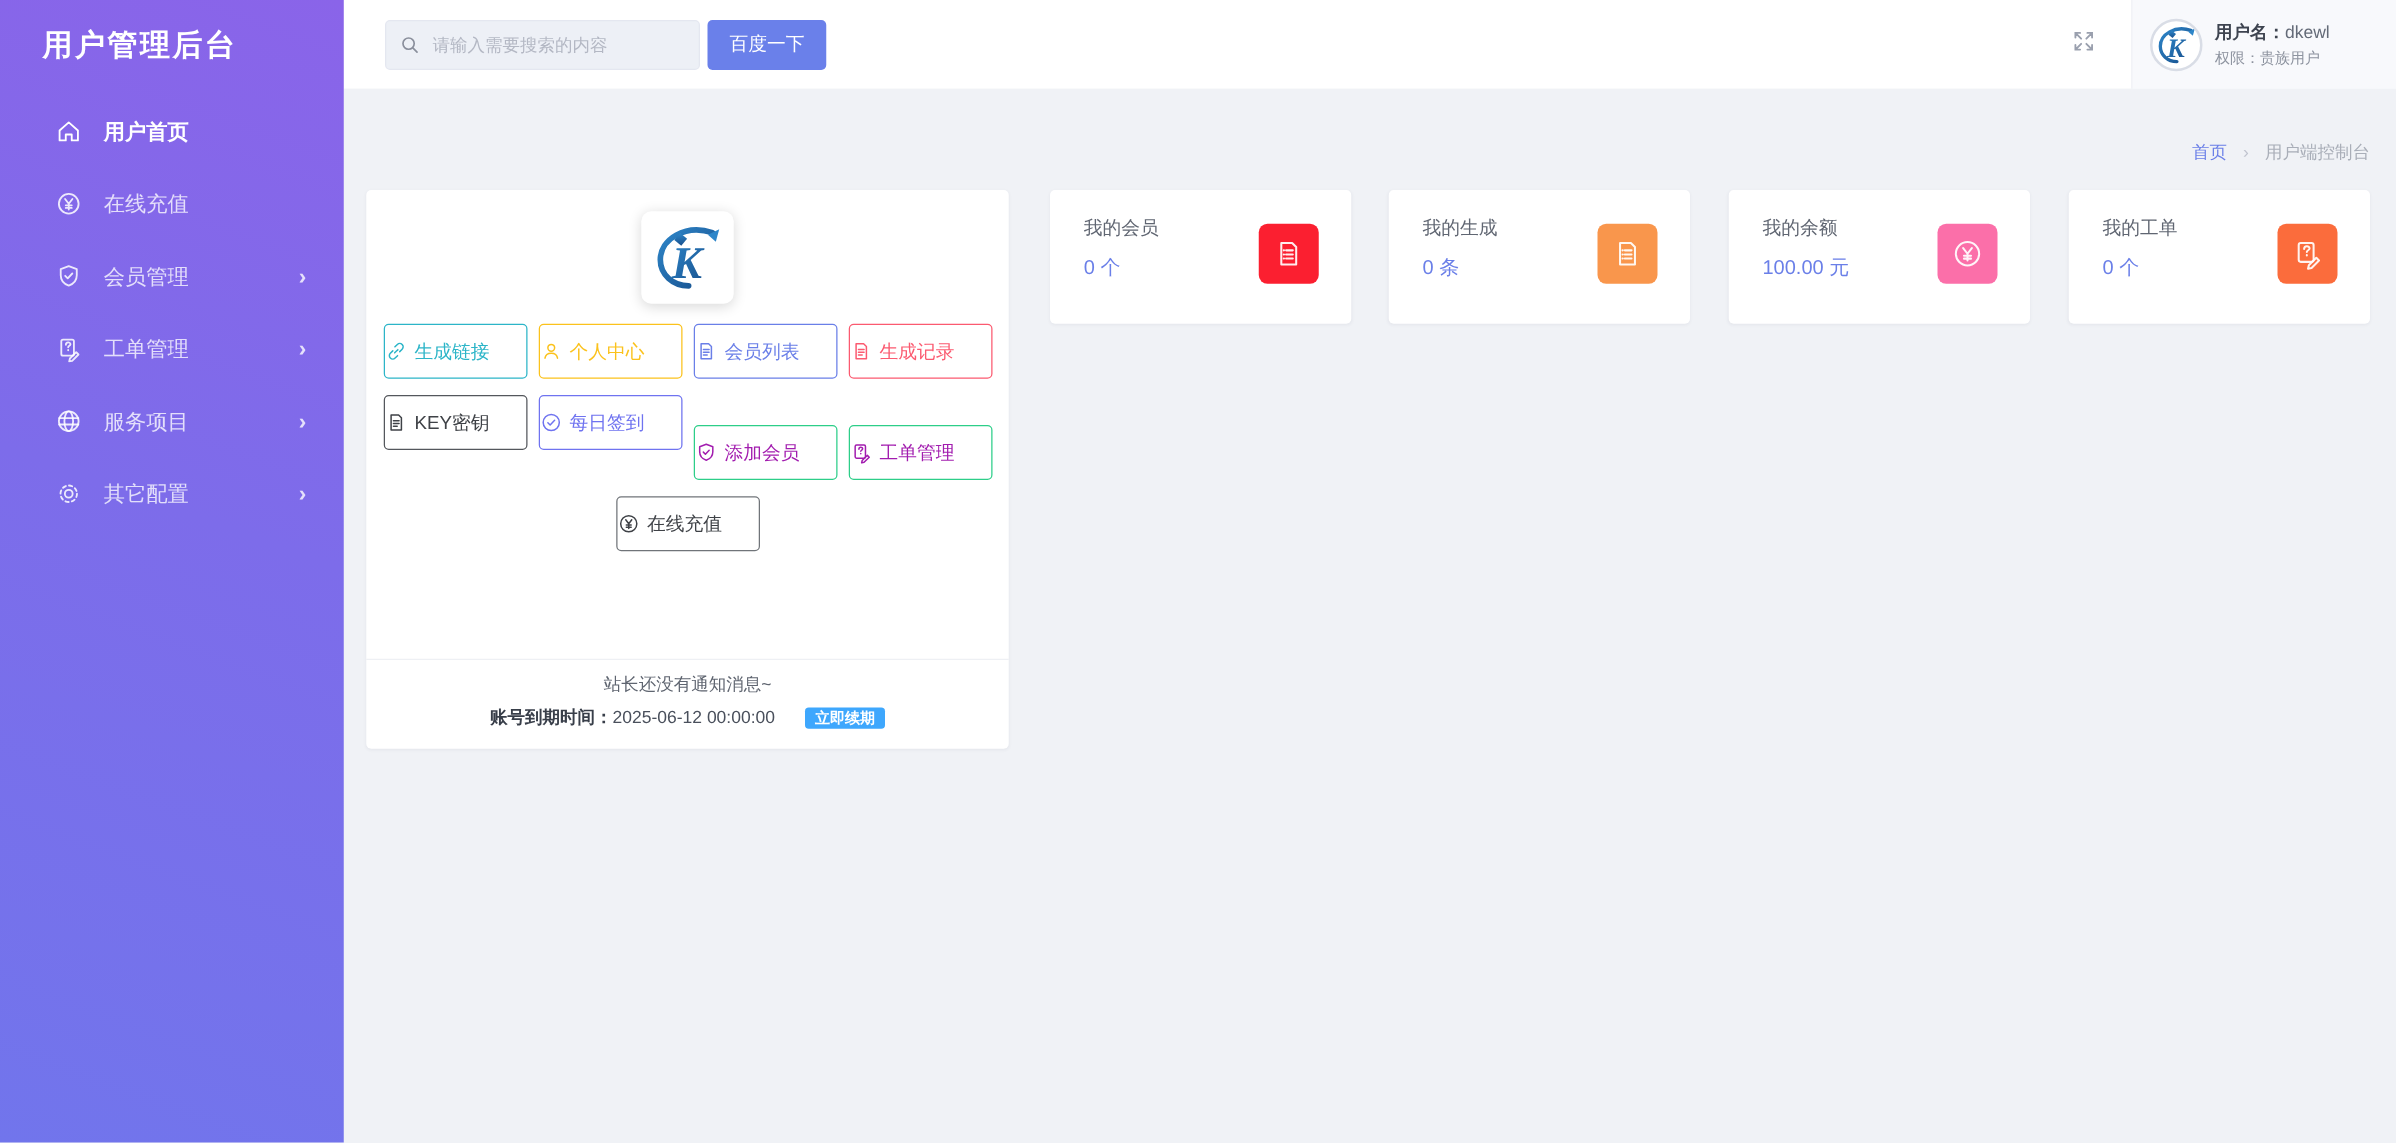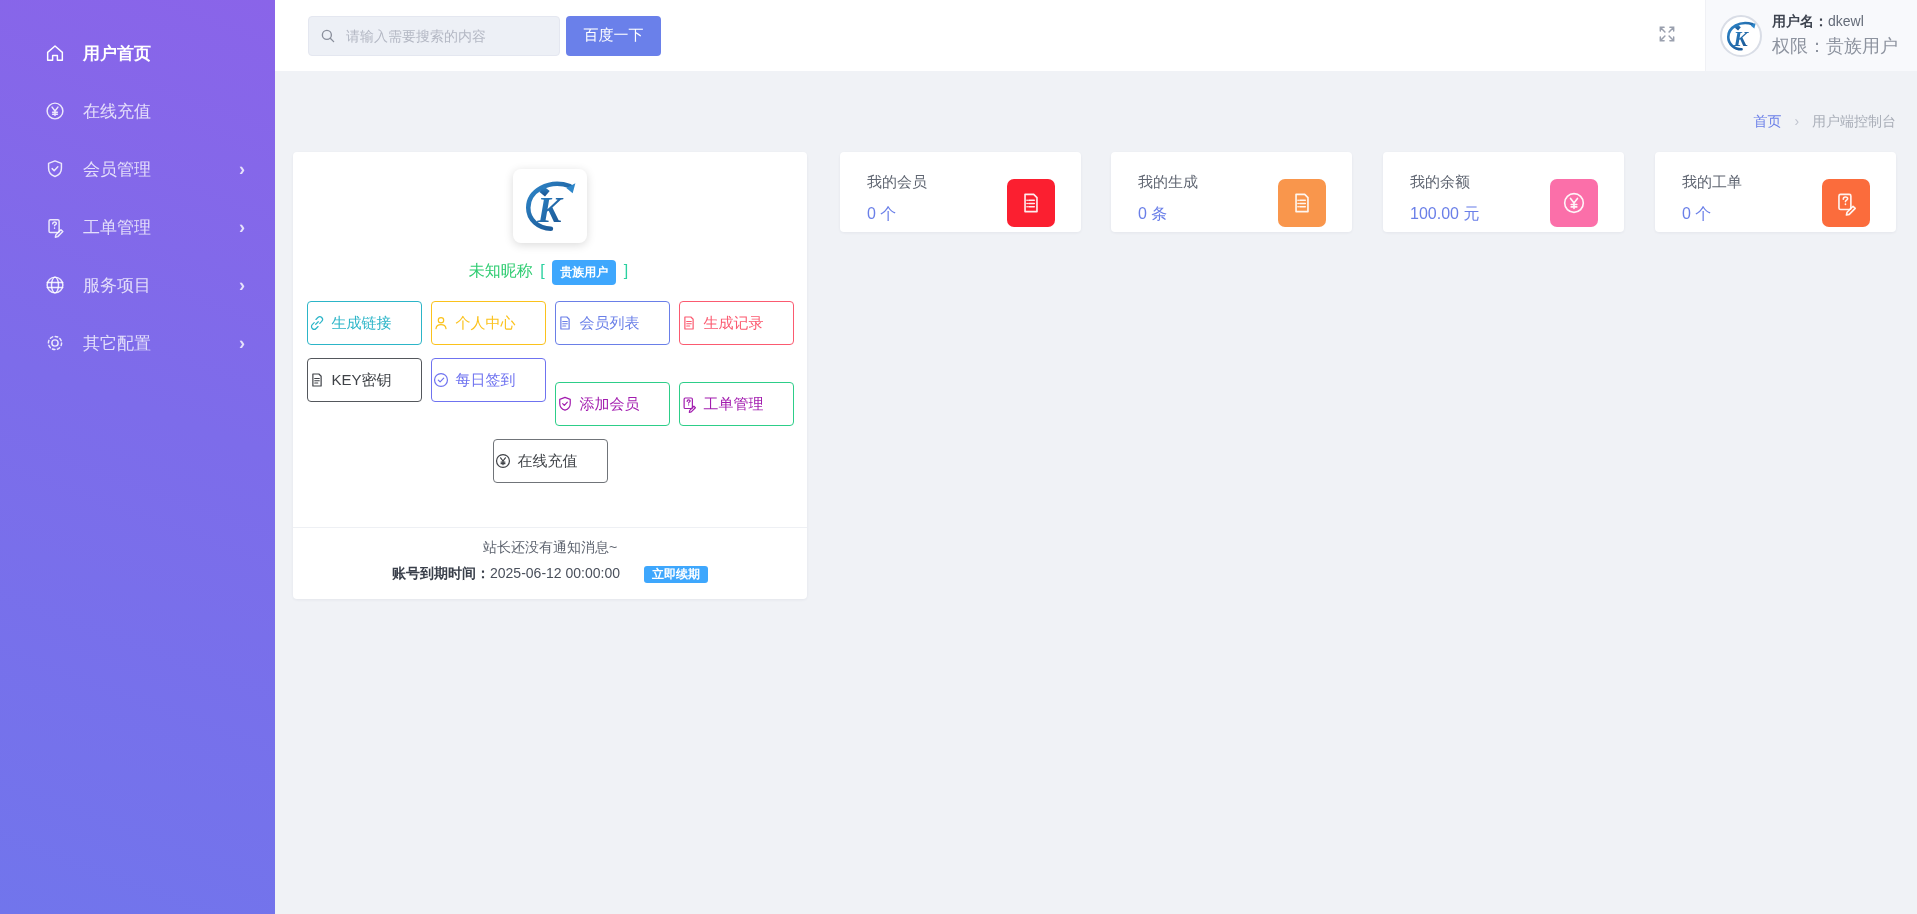--- a/index.html
+++ b/index.html
@@ -32,21 +32,21 @@
   .topbar-right { margin-left:auto; display:flex; align-items:center; height:100%; }
   .fs-icon { margin-right:28px; cursor:pointer; }
   .fs-icon svg { width:20px; height:20px; stroke:#9aa0ae; fill:none; stroke-width:1.8; stroke-linecap:round; }
   .user-panel { width:212px; height:100%; background:#f8f9fc; border-left:1px solid #f0f1f5;
     display:flex; align-items:center; padding-left:14px; cursor:pointer; }
   .avatar { width:42px; height:42px; border-radius:50%; background:#fff; border:2px solid #d9dde6;
     display:flex; align-items:center; justify-content:center; overflow:hidden; flex:0 0 auto; }
   .user-meta { margin-left:10px; }
   .user-name { font-size:14px; color:#3e4450; font-weight:bold; }
   .user-name .uname { font-weight:normal; color:#646b78; }
-  .user-role { font-size:18px; color:#8d939f; margin-top:3px; }
+  .user-role { font-size:12px; color:#8d939f; margin-top:3px; }
 
   
   .content { position:absolute; left:275px; top:71px; right:0; bottom:0; background:#f0f2f6; }
   .breadcrumb { position:absolute; top:42px; right:21px; font-size:14px; }
   .bc-home { color:#6a7fe8; text-decoration:none; cursor:pointer; }
   .bc-sep { color:#c0c4cf; margin:0 9px; }
   .bc-cur { color:#a9aeb8; }
 
   .card { background:#fff; border-radius:4px; box-shadow:0 1px 3px rgba(30,35,60,.06); position:absolute; }
 
@@ -74,39 +74,40 @@
   .c-gray   { color:#3f4247; border-color:#707479; }
   .card-footer { position:absolute; left:0; right:0; bottom:0; height:72px; border-top:1px solid #eef0f4;
     text-align:center; padding-top:11px; }
   .notice { font-size:14px; color:#5f6570; }
   .expiry { margin-top:8px; font-size:14px; color:#4a505c; }
   .expiry b { color:#383e49; }
   .renew-chip { background:#3ea7fd; color:#fff; font-size:12px; font-weight:bold; padding:0 8px;
     border-radius:3px; margin-left:24px; cursor:pointer; display:inline-block; }
 
   
-  .stat-card { top:81px; width:241px; height:80px; }
+  .stat-card { top:81px; width:241px; height:107px; }
   .stat-label { position:absolute; left:27px; top:21px; font-size:15px; color:#606672; }
   .stat-value { position:absolute; left:27px; top:52px; font-size:16px; color:#6a7fe8; }
   .stat-icon { position:absolute; right:26px; top:27px; width:48px; height:48px; border-radius:7px;
     display:flex; align-items:center; justify-content:center; }
   .stat-icon svg { width:26px; height:26px; stroke:rgba(255,255,255,.92); fill:none; stroke-width:1.5; stroke-linecap:round; stroke-linejoin:round; }
   .si-red { background:#fb1f30; } .si-orange { background:#f9964c; }
   .si-pink { background:#fb6fa9; } .si-orangered { background:#fb6c3c; }
 
   
   .announce-card { left:565px; top:213px; width:512px; height:123px; }
   .announce-header { height:51px; line-height:51px; padding-left:27px; font-size:15px; color:#5a6170;
     border-bottom:1px solid #eef0f4; }
   .announce-body { padding:25px 27px; font-size:15px; color:#5a6170; }
 </style>
 </head>
 <body>
 
 <div class="sidebar">
+  <div class="app-title">用户管理后台</div>
   <div class="nav">
 
     <div class="nav-item active">
       <span class="nicon">
         <svg viewBox="0 0 24 24">
             <path d="M4 11.3 12 4.3l8 7V20h-5.4v-5.2h-5.2V20H4z"></path>
           </svg>
       </span>
       <span>用户首页</span>
     </div>
@@ -227,26 +228,20 @@
           <stop offset="0" stop-color="#2e86c9"></stop>
               <stop offset="1" stop-color="#174f8c"></stop>
             </linearGradient>
           </defs>
         <path d="M54 10C30 2 8 16 8 34c0 13 11 23 25 23" stroke="url(#lg2)" stroke-width="5" fill="none" stroke-linecap="round"></path>
         <path d="M50 12l10-5-3 11z" fill="#2e86c9"></path>
         <rect x="22" y="12" width="8" height="8" transform="rotate(40 26 16)" fill="url(#lg2)"></rect>
         <text x="18" y="50" font-size="40" font-weight="bold" font-style="italic" fill="url(#lg2)" font-family="'Liberation Serif',serif">K</text>
       </svg>
     </div>
-    <div class="nick-row">
-      <span class="nick">未知昵称</span>
-      <span class="bracket">[</span>
-      <span class="role-badge">贵族用户</span>
-      <span class="bracket">]</span>
-    </div>
 
     <div class="actions">
       <button class="abtn c-teal">
         <svg viewBox="0 0 24 24">
             <path d="M10.3 13.7l3.4-3.4"></path>
             <path d="M8.3 11.6l-2.6 2.6a3.6 3.6 0 0 0 5.1 5.1l2.6-2.6"></path>
             <path d="M15.7 12.4l2.6-2.6a3.6 3.6 0 0 0-5.1-5.1l-2.6 2.6"></path>
           </svg>
         <span>生成链接</span>
       </button>

